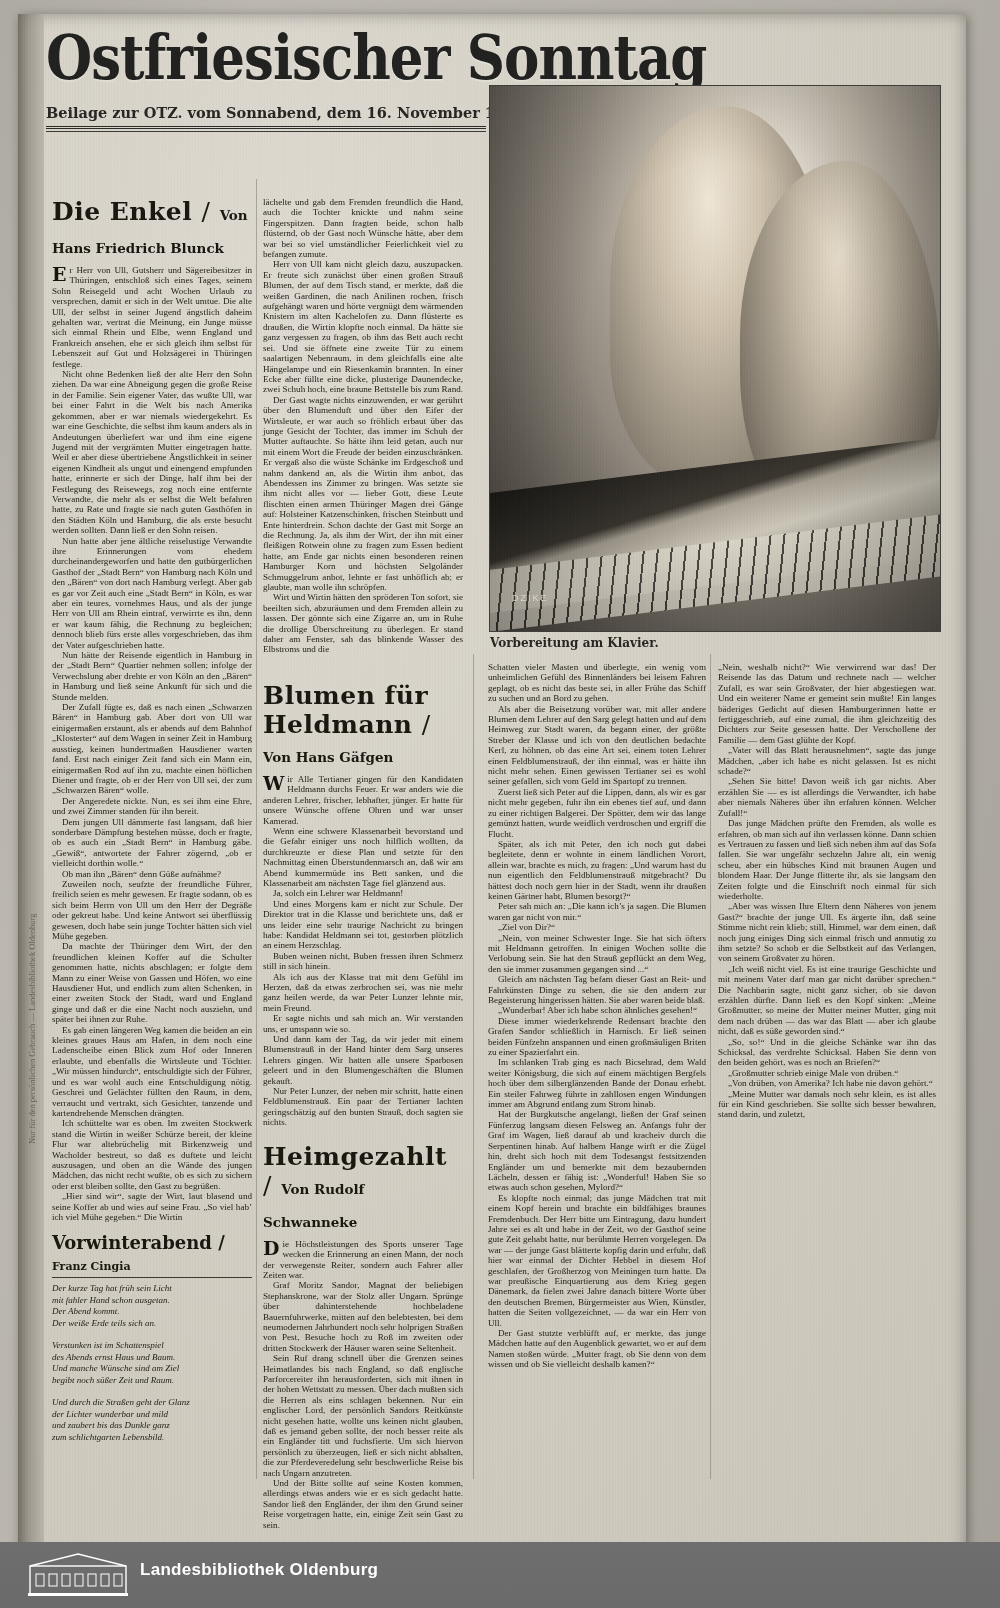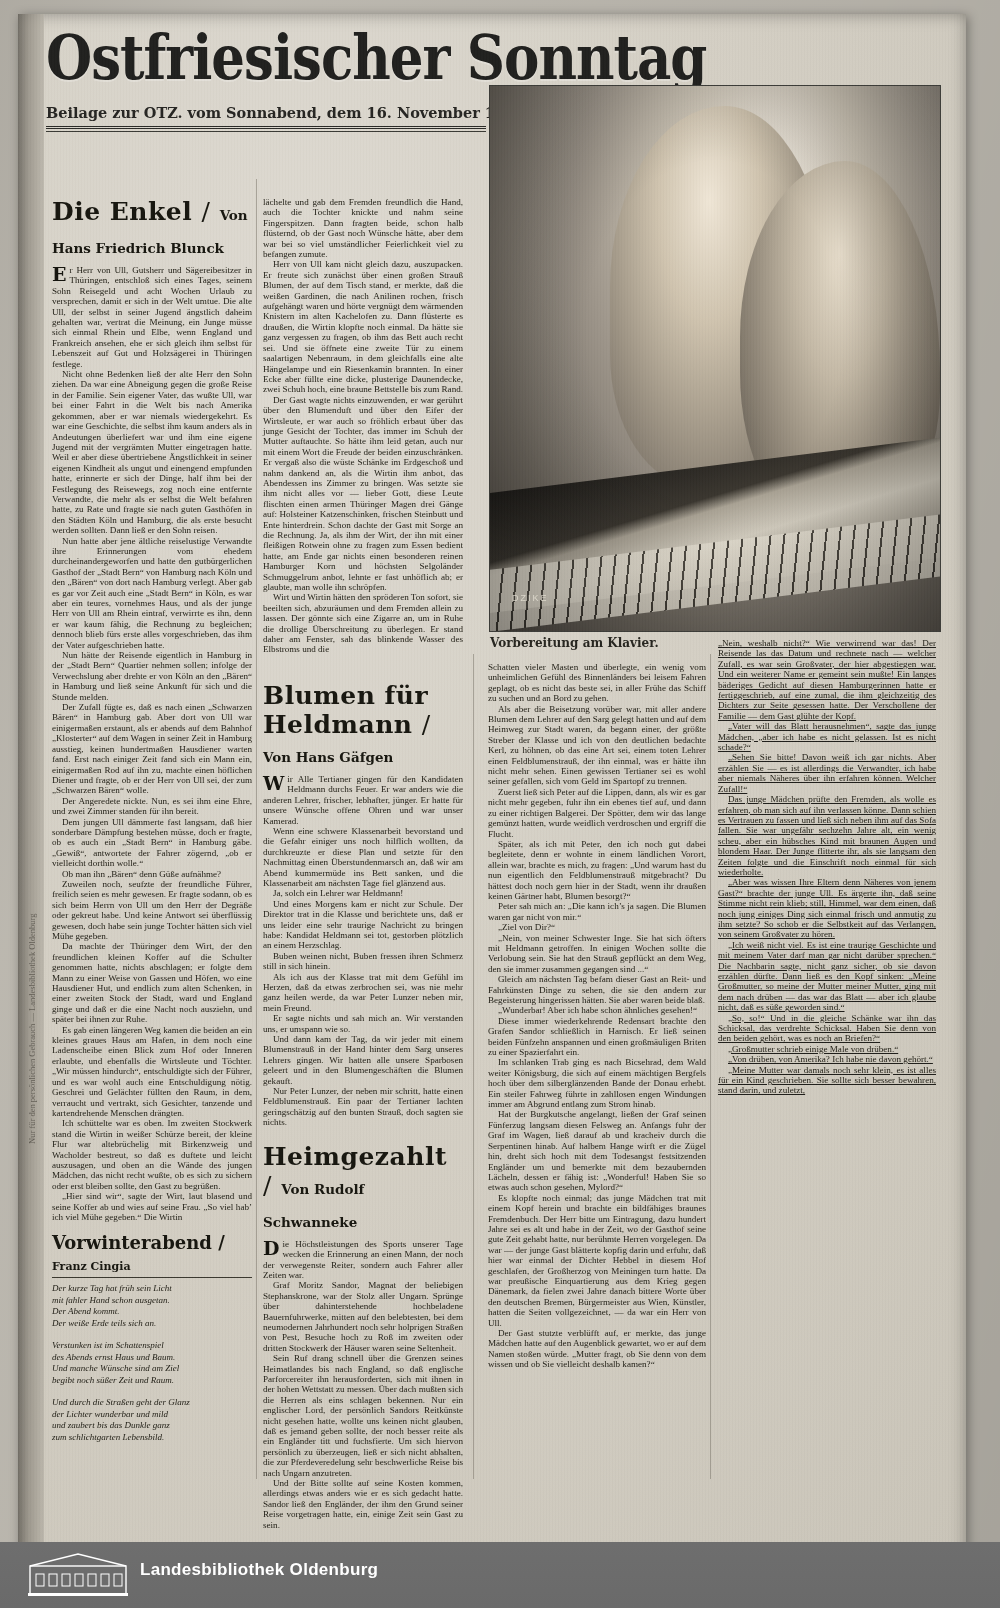--- a/index.html
+++ b/index.html
@@ -252,21 +252,21 @@
         <span class="slash">/</span>
         <span class="byline">Von Hans Gäfgen</span>
       </h2>
       <p class="body first blk">
         <span class="dropcap">W</span><span>ir Alle Tertianer gingen für den Kandidaten Heldmann durchs Feuer. Er war anders wie die anderen Lehrer, frischer, lebhafter, jünger. Er hatte für unsere Wünsche offene Ohren und war unser Kamerad.</span>
       </p>
       <p class="body blk">Wenn eine schwere Klassenarbeit bevorstand und die Gefahr einiger uns noch hilflich wollten, da durchkreuzte er diese Plan und setzte für den Nachmittag einen Überstundenmarsch an, daß wir am Abend kummermüde ins Bett sanken, und die Klassenarbeit am nächsten Tage fiel glänzend aus.</p>
       <p class="body blk">Ja, solch ein Lehrer war Heldmann!</p>
       <p class="body blk">Und eines Morgens kam er nicht zur Schule. Der Direktor trat in die Klasse und berichtete uns, daß er uns leider eine sehr traurige Nachricht zu bringen habe: Kandidat Heldmann sei tot, gestorben plötzlich an einem Herzschlag.</p>
       <p class="body blk">Buben weinen nicht, Buben fressen ihren Schmerz still in sich hinein.</p>
-      <p class="body blk">Als ich aus der Klasse trat mit dem Gefühl im Herzen, daß da etwas zerbrochen sei, was nie mehr ganz heilen werde, da war Peter Lunzer neben mir, mein Freund.</p>
+      <p class="body blk">Als ich aus der Klasse trat mit dem Gefühl im Herzen, daß da etwas zerbrochen sei, was nie mehr ganz heilen werde, da war Peter Lunzer lehnte mir, mein Freund.</p>
       <p class="body blk">Er sagte nichts und sah mich an. Wir verstanden uns, er umspann wie so.</p>
       <p class="body blk">Und dann kam der Tag, da wir jeder mit einem Blumenstrauß in der Hand hinter dem Sarg unseres Lehrers gingen. Wir hatten alle unsere Sparbosen geleert und in den Blumengeschäften die Blumen gekauft.</p>
       <p class="body blk">Nur Peter Lunzer, der neben mir schritt, hatte einen Feldblumenstrauß. Ein paar der Tertianer lachten geringschätzig auf den bunten Strauß, doch sagten sie nichts.</p>
 
       <h2 class="headline" style="margin-top:14px;">
         <span>Heimgezahlt</span>
         <span class="slash">/</span>
         <span class="byline">Von Rudolf Schwanneke</span>
       </h2>
       <p class="body first blk">
@@ -289,21 +289,21 @@
       <p class="body blk"></p>
       <p class="body blk">Gleich am nächsten Tag befam dieser Gast an Reit- und Fahrkünsten Dinge zu sehen, die sie den andern zur Begeisterung hingerissen hätten. Sie aber waren beide blaß.</p>
       <p class="body blk">„Wunderbar! Aber ich habe schon ähnliches gesehen!“</p>
       <p class="body blk">Diese immer wiederkehrende Redensart brachte den Grafen Sandor schließlich in Harnisch. Er ließ seinen beiden Fünfzehn anspannen und einen großmäuligen Briten zu einer Spazierfahrt ein.</p>
       <p class="body blk">Im schlanken Trab ging es nach Bicsehrad, dem Wald weiter Königsburg, die sich auf einem mächtigen Bergfels hoch über dem silberglänzenden Bande der Donau erhebt. Ein steiler Fahrweg führte in zahllosen engen Windungen immer am Abgrund entlang zum Strom hinab.</p>
       <p class="body blk">Hat der Burgkutsche angelangt, ließen der Graf seinen Fünferzug langsam diesen Felsweg an. Anfangs fuhr der Graf im Wagen, ließ darauf ab und kracheiv durch die Serpentinen hinab. Auf halbem Hange wirft er die Zügel hin, dreht sich hoch mit dem Todesangst festsitzenden Engländer um und bemerkte mit dem bezaubernden Lächeln, dessen er fähig ist: „Wonderful! Haben Sie so etwas auch schon gesehen, Mylord?“</p>
       <p class="body blk">Es klopfte noch einmal; das junge Mädchen trat mit einem Kopf herein und brachte ein bildfähiges braunes Fremdenbuch. Der Herr bitte um Eintragung, dazu hundert Jahre sei es alt und habe in der Zeit, wo der Gasthof seine gute Zeit gehabt hatte, nur berühmte Herren vorgelegen. Da war — der junge Gast blätterte kopfig darin und erfuhr, daß hier war einmal der Dichter Hebbel in diesem Hof geschlafen, der Großherzog von Meiningen turn hatte. Da war preußische Einquartierung aus dem Krieg gegen Dänemark, da fielen zwei Jahre danach bittere Worte über den deutschen Bremen, Bürgermeister aus Wien, Künstler, hatten die Seiten vollgezeichnet, — da war ein Herr von Ull.</p>
       <p class="body blk">Der Gast stutzte verblüfft auf, er merkte, das junge Mädchen hatte auf den Augenblick gewartet, wo er auf dem Namen stoßen würde. „Mutter fragt, ob Sie denn von dem wissen und ob Sie vielleicht deshalb kamen?“</p>
     </div>
 
-    <div class="col c4" style="top:624px;text-decoration:underline;">
+    <div class="col c4" style="top:648px;">
       <p class="body first blk">„Nein, weshalb nicht?“ Wie verwirrend war das! Der Reisende las das Datum und rechnete nach — welcher Zufall, es war sein Großvater, der hier abgestiegen war. Und ein weiterer Name er gemeint sein mußte! Ein langes bäderiges Gedicht auf diesen Hamburgerinnen hatte er fertiggeschrieb, auf eine zumal, die ihm gleichzeitig des Dichters zur Seite gesessen hatte. Der Verschollene der Familie — dem Gast glühte der Kopf.</p>
       <p class="body blk">„Vater will das Blatt herausnehmen“, sagte das junge Mädchen, „aber ich habe es nicht gelassen. Ist es nicht schade?“</p>
       <p class="body blk">„Sehen Sie bitte! Davon weiß ich gar nichts. Aber erzählen Sie — es ist allerdings die Verwandter, ich habe aber niemals Näheres über ihn erfahren können. Welcher Zufall!“</p>
       <p class="body blk">Das junge Mädchen prüfte den Fremden, als wolle es erfahren, ob man sich auf ihn verlassen könne. Dann schien es Vertrauen zu fassen und ließ sich neben ihm auf das Sofa fallen. Sie war ungefähr sechzehn Jahre alt, ein wenig scheu, aber ein hübsches Kind mit braunen Augen und blondem Haar. Der Junge flitterte ihr, als sie langsam den Zeiten folgte und die Einschrift noch einmal für sich wiederholte.</p>
       <p class="body blk">„Aber was wissen Ihre Eltern denn Näheres von jenem Gast?“ brachte der junge Ull. Es ärgerte ihn, daß seine Stimme nicht rein klieb; still, Himmel, war dem einen, daß noch jung einiges Ding sich einmal frisch und anmutig zu ihm setzte? So schob er die Selbstkeit auf das Verlangen, von seinem Großvater zu hören.</p>
       <p class="body blk">„Ich weiß nicht viel. Es ist eine traurige Geschichte und mit meinem Vater darf man gar nicht darüber sprechen.“ Die Nachbarin sagte, nicht ganz sicher, ob sie davon erzählen dürfte. Dann ließ es den Kopf sinken: „Meine Großmutter, so meine der Mutter meiner Mutter, ging mit dem nach drüben — das war das Blatt — aber ich glaube nicht, daß es süße geworden sind.“</p>
       <p class="body blk">„So, so!“ Und in die gleiche Schänke war ihn das Schicksal, das verdrehte Schicksal. Haben Sie denn von den beiden gehört, was es noch an Briefen?“</p>
       <p class="body blk">„Großmutter schrieb einige Male von drüben.“</p>
       <p class="body blk">„Von drüben, von Amerika? Ich habe nie davon gehört.“</p>
       <p class="body blk">„Meine Mutter war damals noch sehr klein, es ist alles für ein Kind geschrieben. Sie sollte sich besser bewahren, stand darin, und zuletzt,</p>

